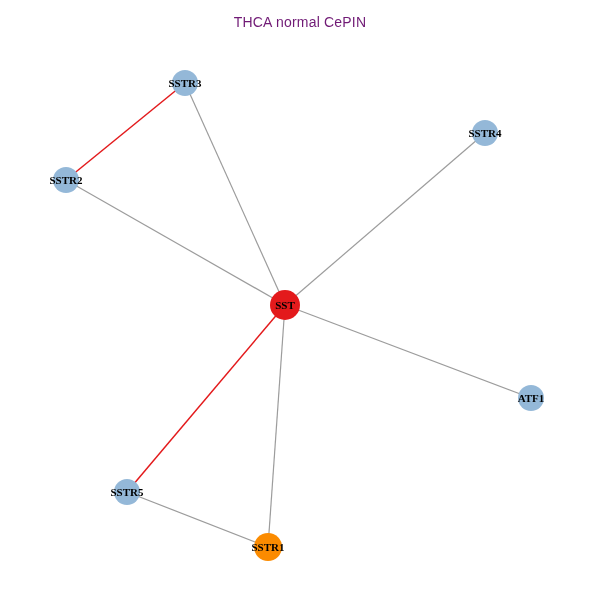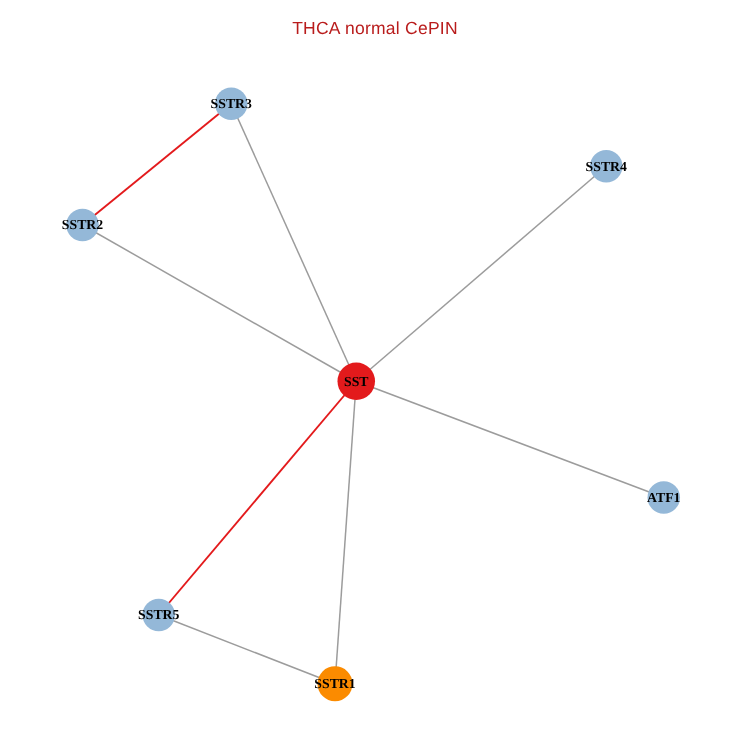--- a/index.html
+++ b/index.html
@@ -60,14 +60,14 @@
       <circle cx="127" cy="492" r="13" fill="#94b8d8"></circle>
       <circle cx="268" cy="547" r="14" fill="#fb8b00"></circle>
       <text x="185" y="86.5" text-anchor="middle" fill="#000000">SSTR3</text>
       <text x="485" y="136.5" text-anchor="middle" fill="#000000">SSTR4</text>
       <text x="66" y="183.5" text-anchor="middle" fill="#000000">SSTR2</text>
       <text x="285" y="308.5" text-anchor="middle" fill="#000000">SST</text>
       <text x="531" y="401.5" text-anchor="middle" fill="#000000">ATF1</text>
       <text x="127" y="495.5" text-anchor="middle" fill="#000000">SSTR5</text>
       <text x="268" y="550.5" text-anchor="middle" fill="#000000">SSTR1</text>
     </svg>
-  <div class="chart-title" style="color: #b91c1c;">THCA normal CePIN</div>
+  <div class="chart-title" style="color: #701a75;">THCA normal CePIN</div>
 </div>
 
 </body></html>

